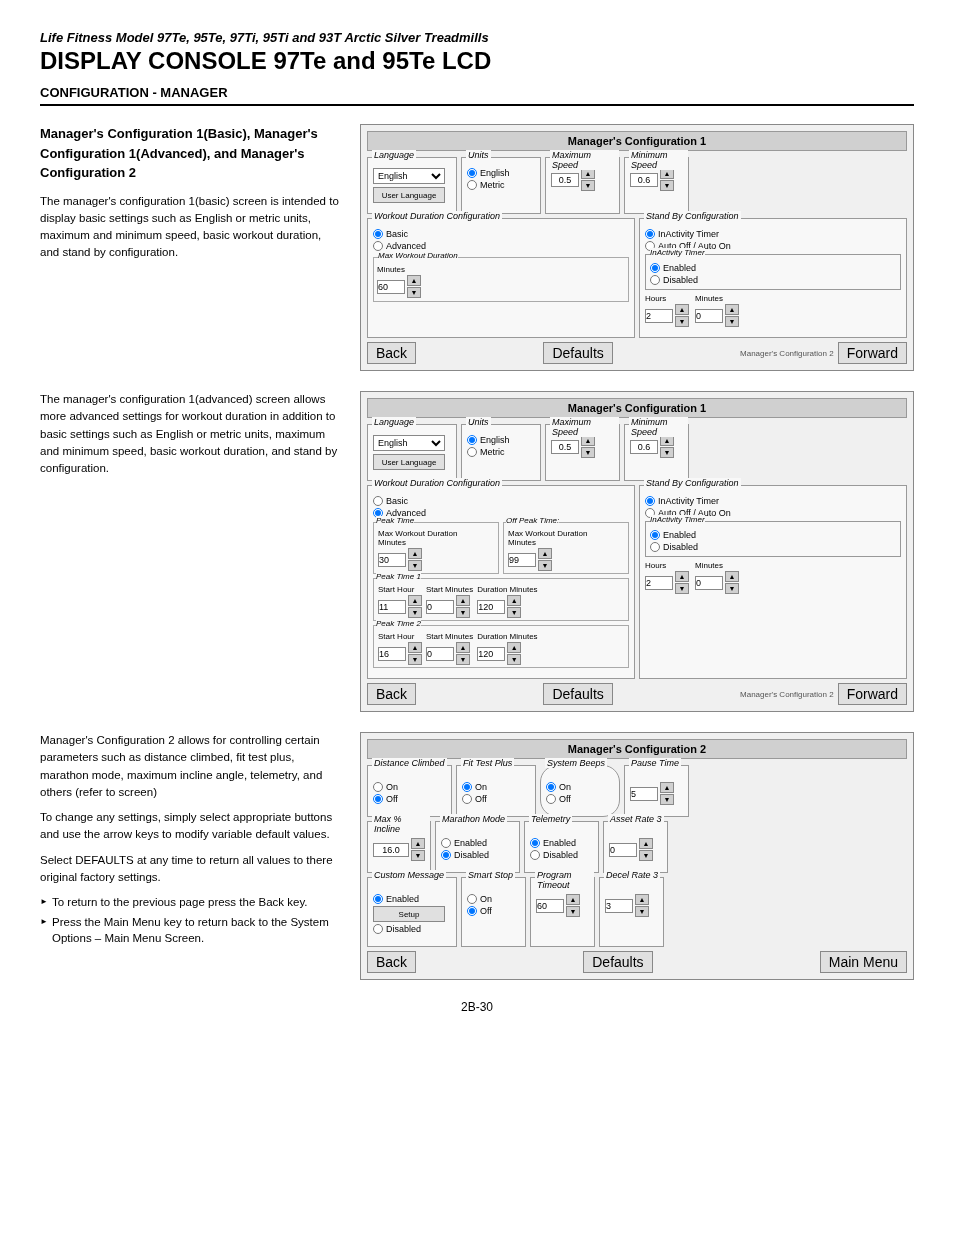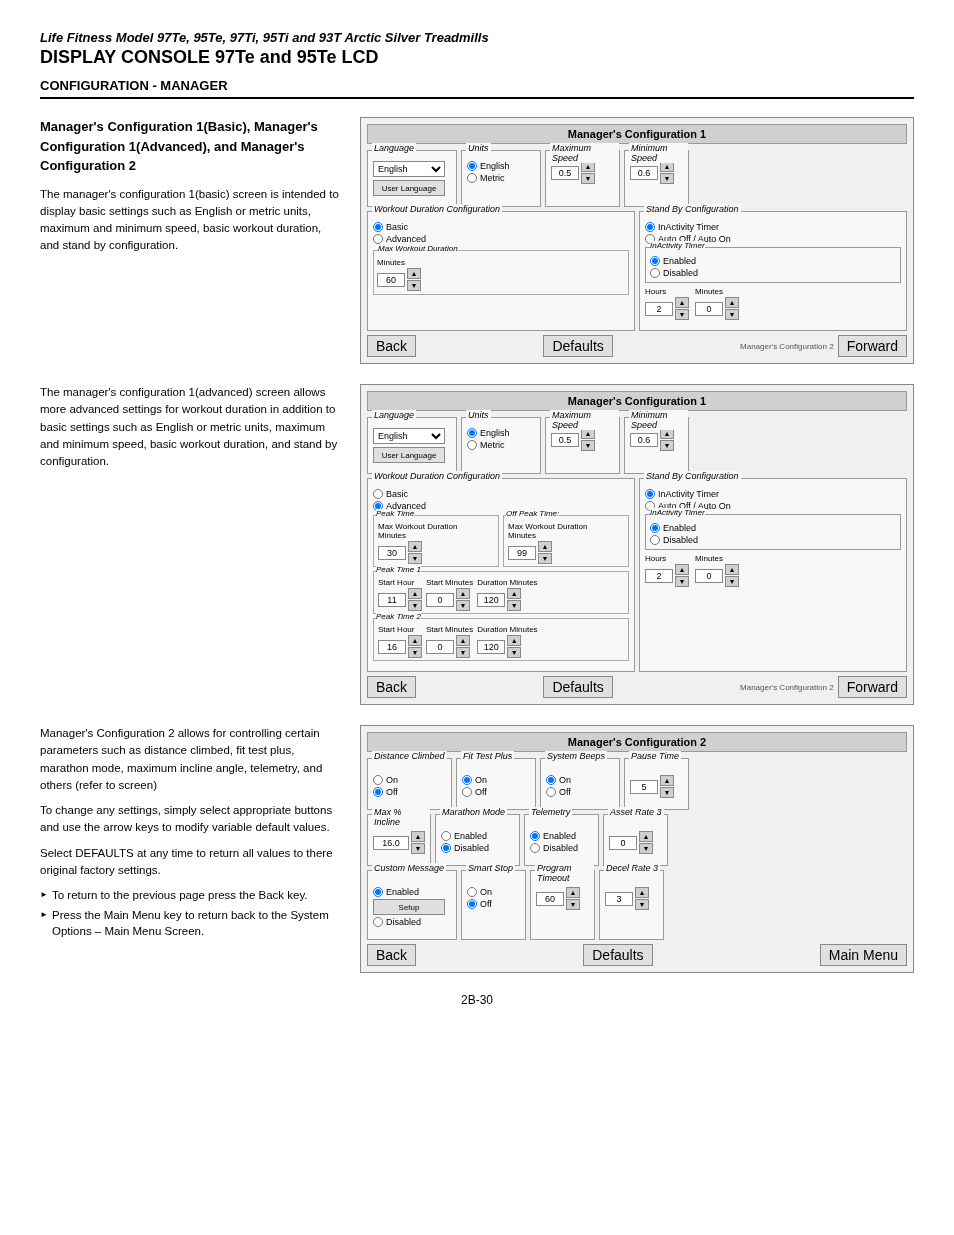--- a/index.html
+++ b/index.html
@@ -12,21 +12,21 @@
       min-height: 1235px;
       padding: 30px 40px;
     }
     .page-header-italic {
       font-style: italic;
       font-weight: bold;
       font-size: 13px;
       margin-bottom: 2px;
     }
     .page-header-main {
-      font-size: 18px;
+      font-size: 24px;
       font-weight: bold;
       margin-bottom: 10px;
     }
     .section-title {
       font-weight: bold;
       font-size: 13px;
       border-bottom: 2px solid #000;
       padding-bottom: 4px;
       margin-bottom: 18px;
     }
@@ -166,21 +166,21 @@
       font-size: 14px;
       background: #e0e0e0;
       border: 1px solid #888;
       cursor: pointer;
     }
     .minutes-input {
       width: 28px;
       height: 14px;
       font-size: 9px;
       border: 1px solid #888;
-      text-align: center;
+      text-align: left;
       background: #fff;
     }
     .small-label {
       font-size: 8px;
       display: block;
       margin-bottom: 1px;
     }
     .inactivity-group {
       margin-top: 3px;
       border: 1px solid #999;
@@ -226,21 +226,21 @@
     }
     .page-number {
       text-align: center;
       margin-top: 20px;
       font-size: 12px;
     }
 
     
     .c2-dist-group { flex: 0 0 85px; }
     .c2-fit-group { flex: 0 0 80px; }
-    .c2-sys-group { flex: 0 0 80px; }
+    .c2-sys-group { flex: 0 0 80px; border-radius: 17px; }
     .c2-pause-group { flex: 0 0 65px; }
     .c2-maxinc-group { flex: 0 0 55px; }
     .c2-marathon-group { flex: 0 0 85px; }
     .c2-telemetry-group { flex: 0 0 75px; }
     .c2-assetrate3-group { flex: 0 0 65px; }
     .c2-custom-group { flex: 0 0 90px; }
     .c2-smartstop-group { flex: 0 0 65px; }
     .c2-progtimeout-group { flex: 0 0 65px; }
     .c2-deccelrate-group { flex: 0 0 65px; }
   </style>

